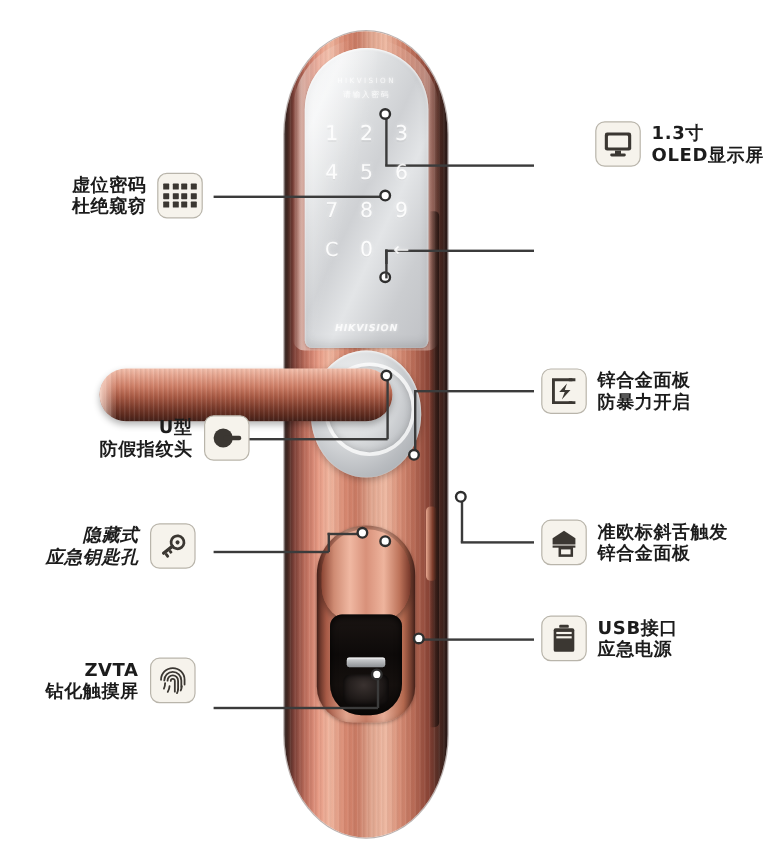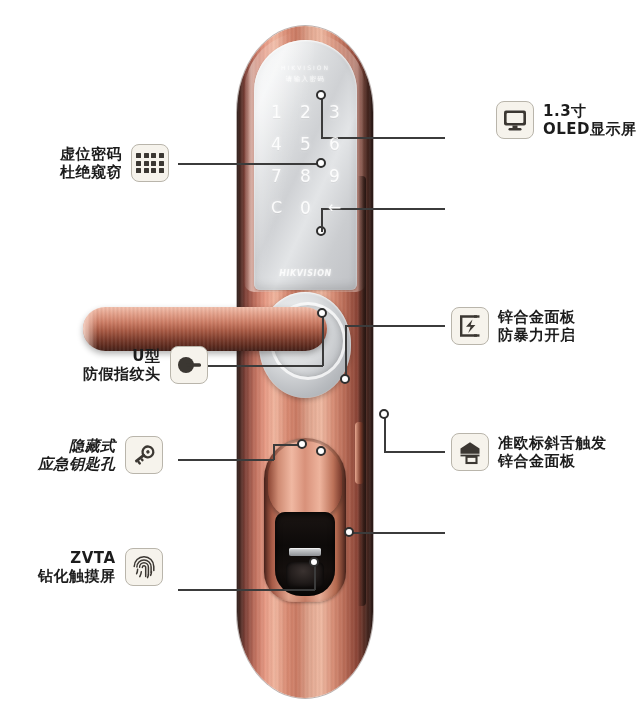--- a/index.html
+++ b/index.html
@@ -540,14 +540,28 @@
         <rect x="3.5" y="15.6" width="19" height="1.8" fill="#3b3732"></rect>
         <rect x="9.5" y="17.8" width="10" height="6.2" fill="none" stroke="#3b3732" stroke-width="2.1"></rect>
       </svg>
     </div>
     <div class="label-text">
       <span class="l1">准欧标斜舌触发</span>
       <span class="l2">锌合金面板</span>
     </div>
   </div>
 
+  <div class="callout right" style="left:451px; top:513px;">
+    <div class="icon-box">
+      <svg width="24" height="26" viewBox="0 0 24 26">
+        <rect x="8" y="1.6" width="8" height="2.6" rx="1" fill="#3b3732"></rect>
+        <rect x="3.4" y="4.6" width="17.2" height="19.6" rx="1.6" fill="#3b3732"></rect>
+        <rect x="5.6" y="7.6" width="12.8" height="1.8" fill="#f6f3ec"></rect>
+        <rect x="5.6" y="11.2" width="12.8" height="1.8" fill="#f6f3ec"></rect>
+      </svg>
+    </div>
+    <div class="label-text">
+      <span class="l1">USB接口</span>
+      <span class="l2">应急电源</span>
+    </div>
+  </div>
 
 </div>
 
 </body></html>

